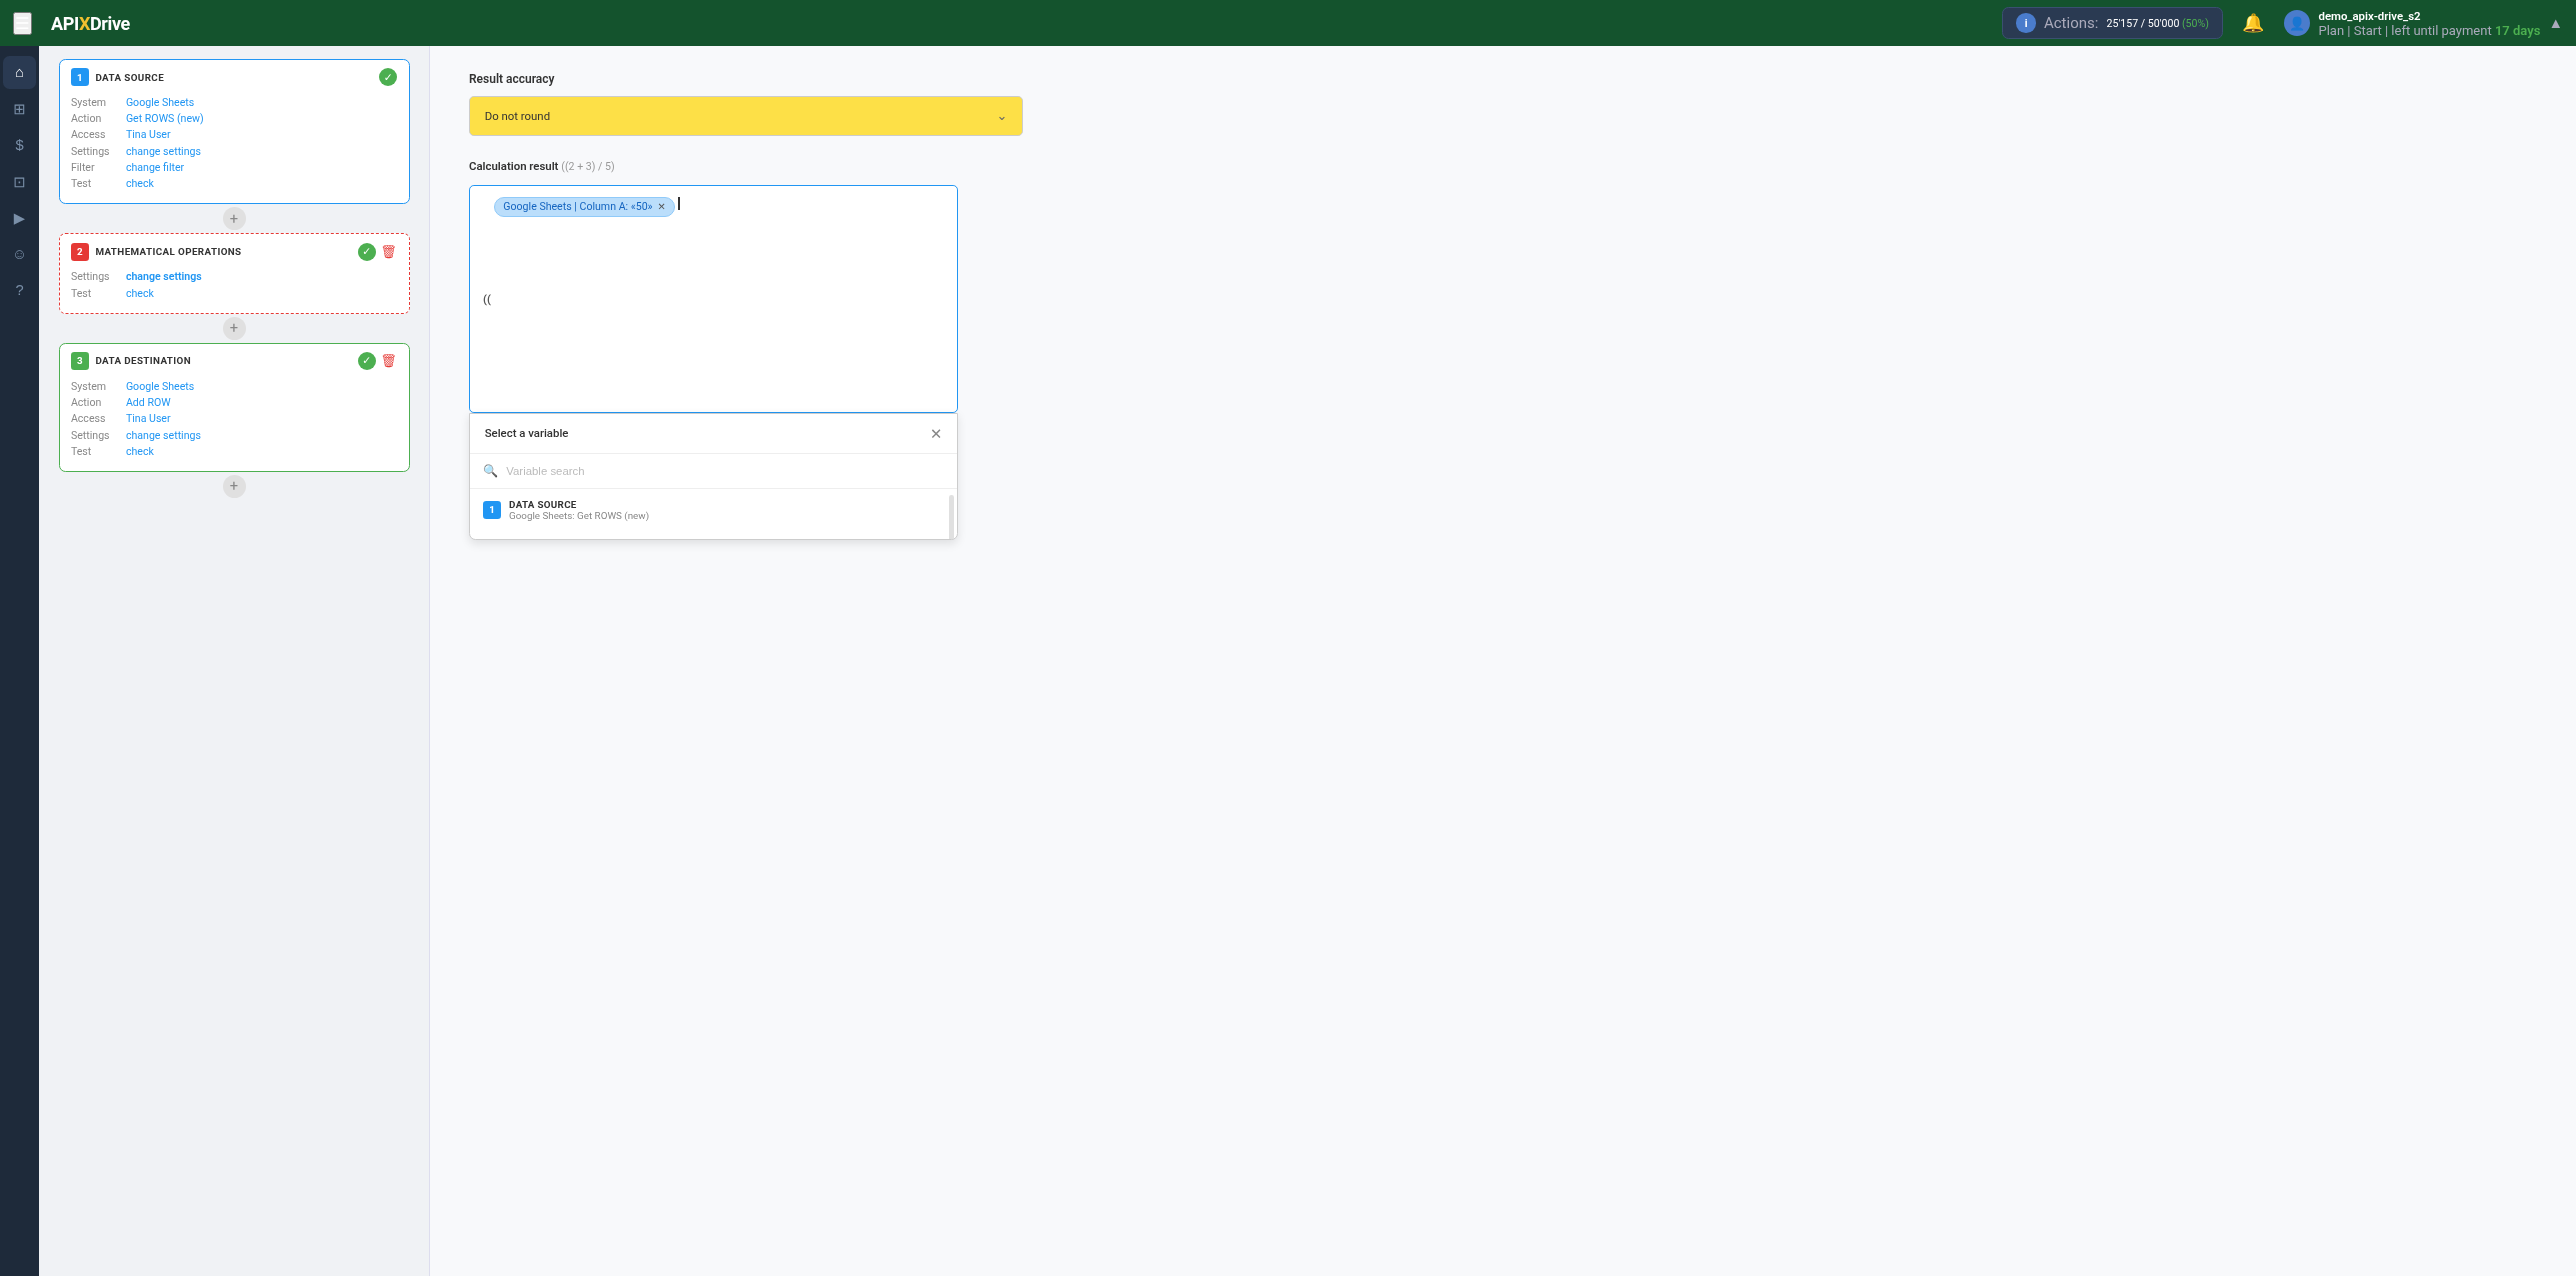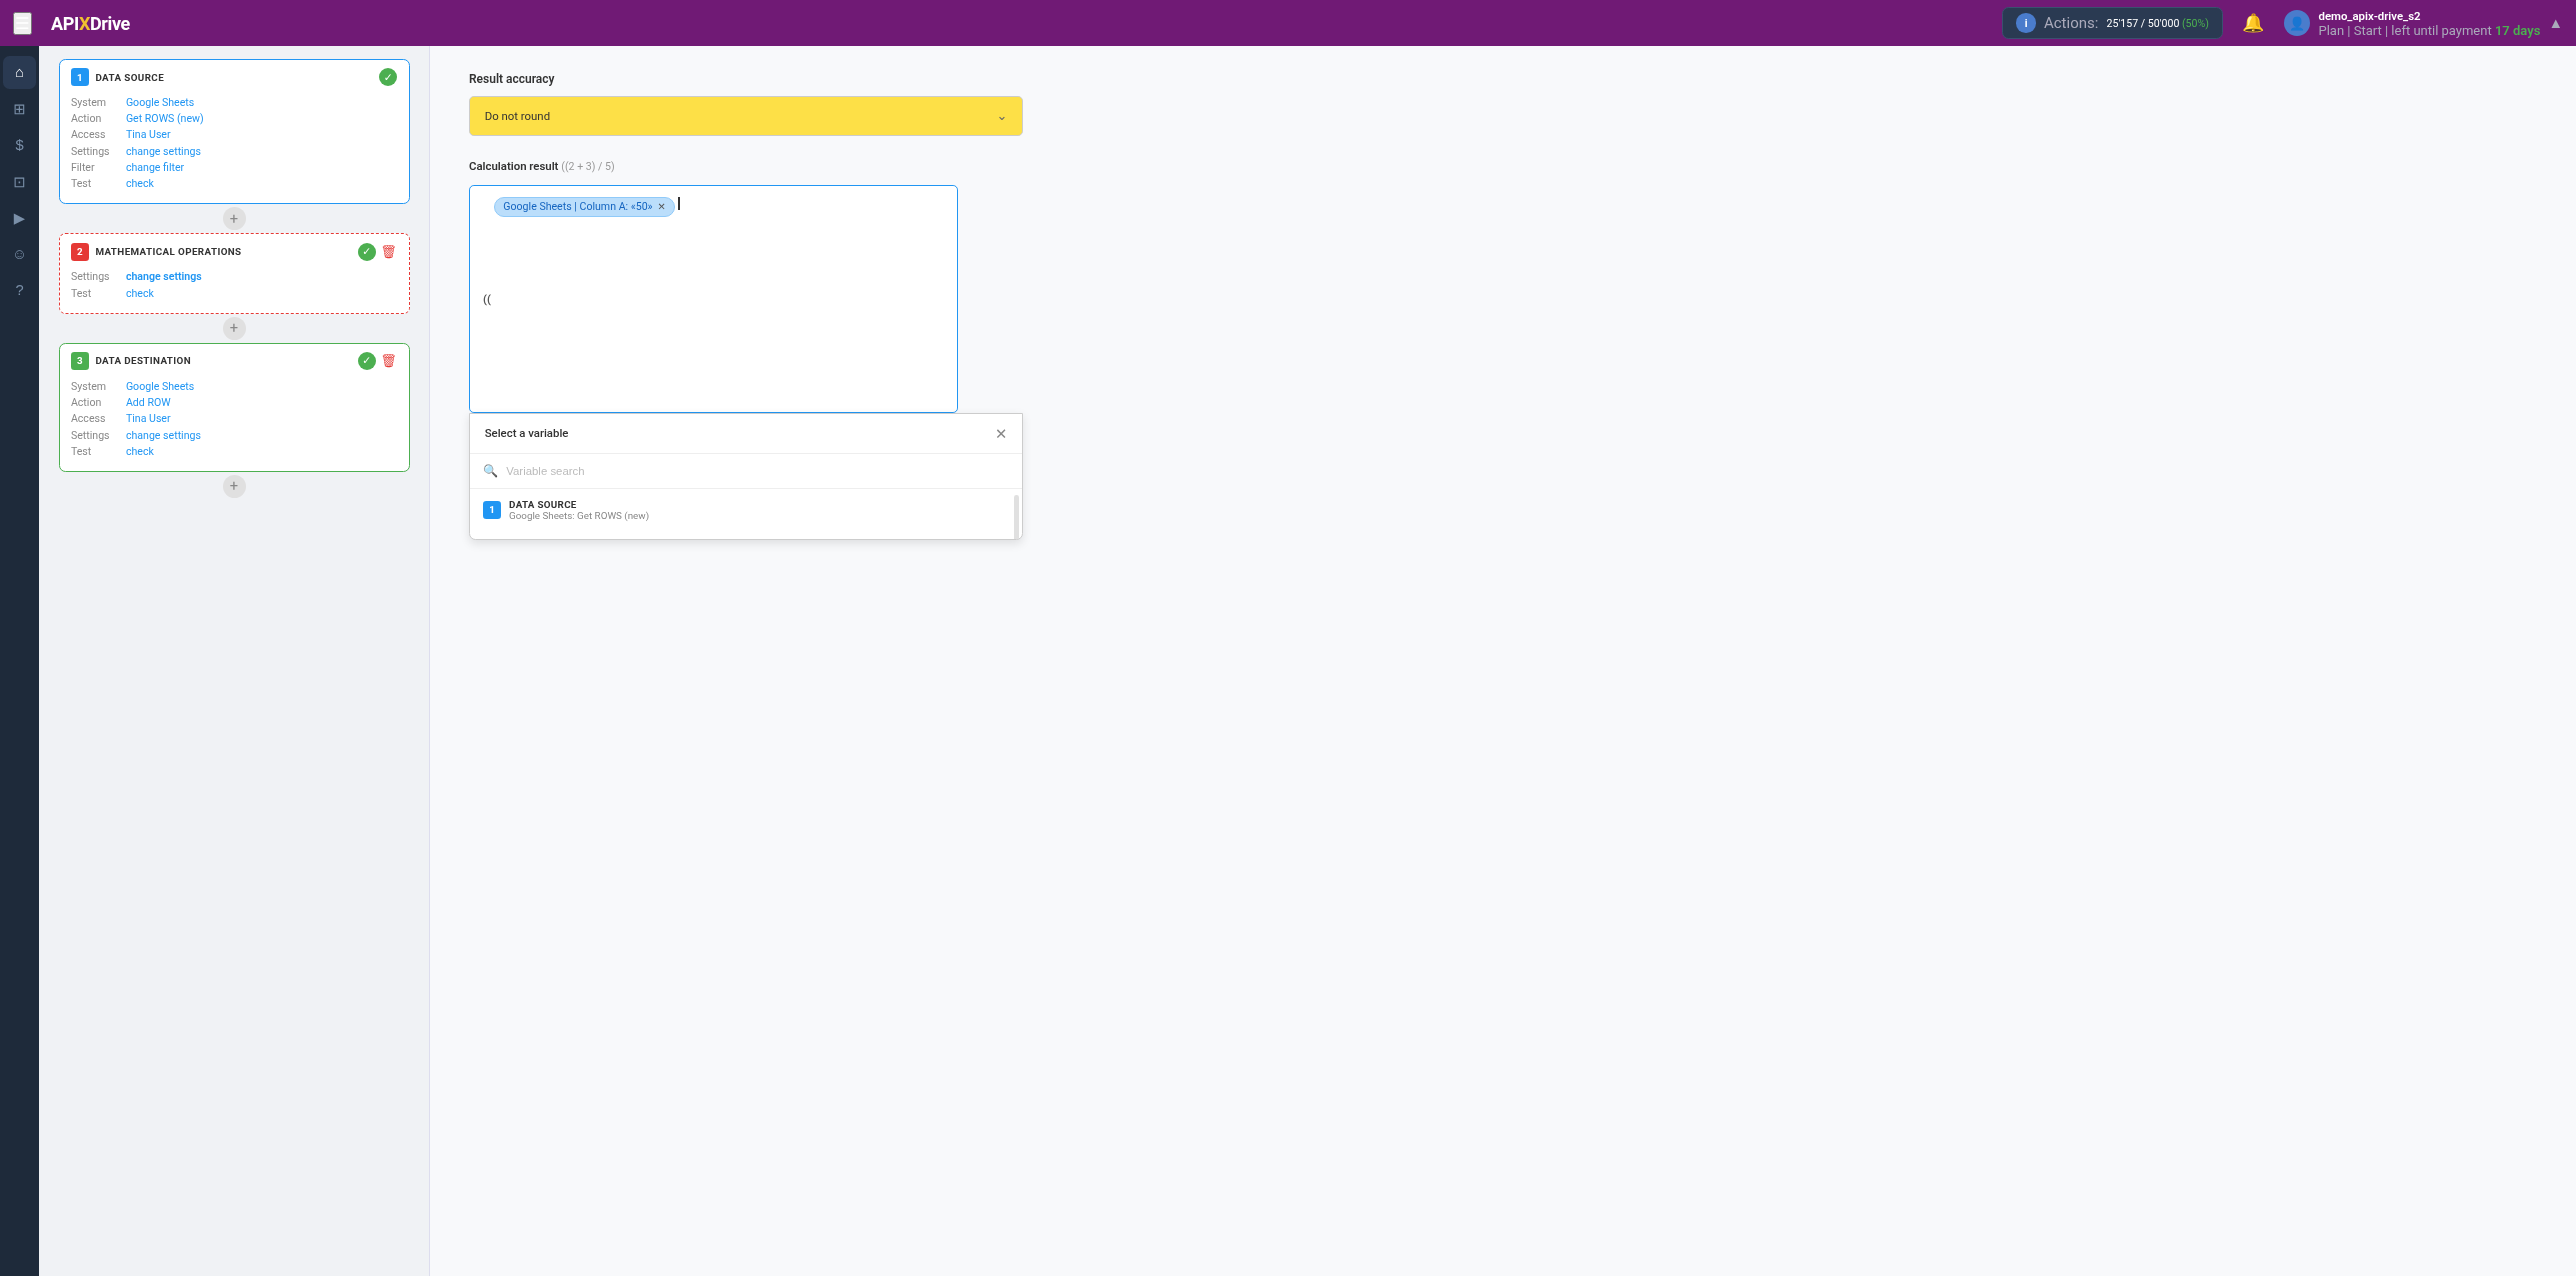--- a/index.html
+++ b/index.html
@@ -8,21 +8,21 @@
       background: #f0f2f5;
       width: 2576px;
       height: 1276px;
       overflow: hidden;
       display: flex;
       flex-direction: column;
     }
 
     
     .topnav {
-      background: #701a75;
+      background: #14532d;
       height: 46px;
       display: flex;
       align-items: center;
       padding: 0 13px;
       gap: 13px;
       flex-shrink: 0;
     }
     .topnav-logo {
       display: flex;
       align-items: center;
@@ -330,21 +330,21 @@
       vertical-align: middle;
       animation: blink 1s step-end infinite;
     }
     @keyframes blink { 50% { opacity: 0; } }
 
     
     .var-panel {
       background: white;
       border: 0.8px solid #ccc;
       border-radius: 0 0 6.5px 6.5px;
-      width: 554px;
+      width: 489px;
       box-shadow: 0 3.3px 9.8px rgba(0,0,0,0.1);
     }
     .var-panel-header {
       display: flex;
       align-items: center;
       justify-content: space-between;
       padding: 11.4px 14.7px;
       border-bottom: 0.8px solid #eee;
     }
     .var-panel-title {

